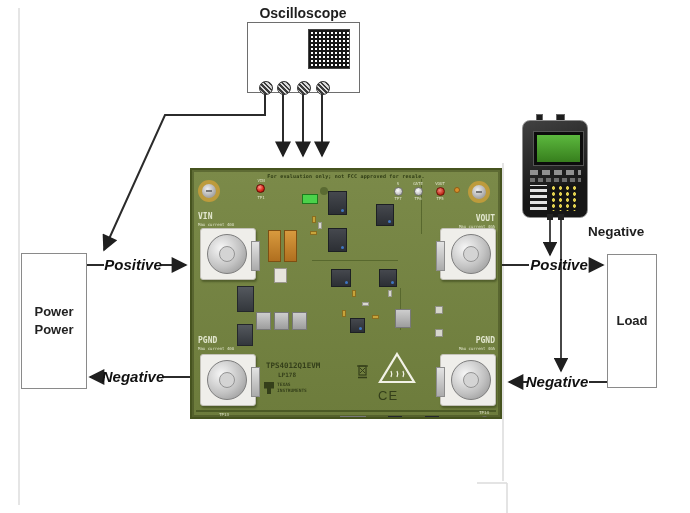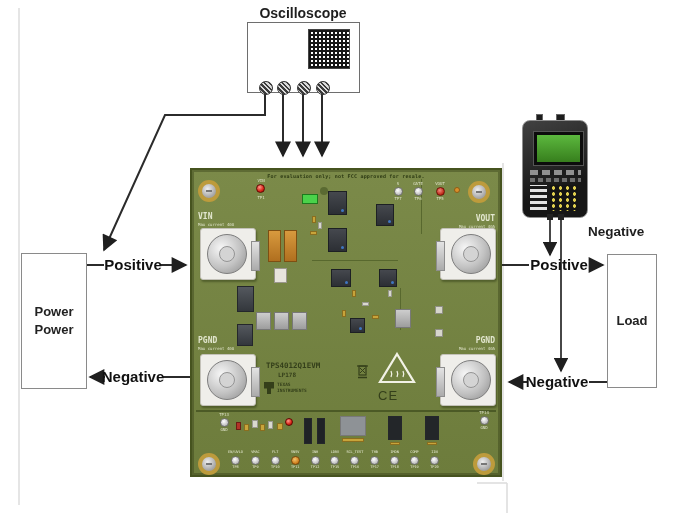--- a/index.html
+++ b/index.html
@@ -15,41 +15,41 @@
   .osc-box{left:247px;top:22px;width:113px;height:71px;border-color:#6e6e6e;}
   .osc-title{left:230px;top:5px;width:146px;text-align:center;font-size:14px;font-weight:600;}
   .osc-screen{left:308px;top:29px;width:42px;height:40px;background-color:#fff;
       background-image:repeating-linear-gradient(0deg,#161616 0 2px,rgba(0,0,0,0) 2px 4px),
                        repeating-linear-gradient(90deg,#161616 0 2px,rgba(0,0,0,0) 2px 4px);
       border:1px solid #444;box-sizing:border-box;}
   .bnc{position:absolute;top:81px;width:12px;height:12px;border-radius:50%;
       border:1.5px solid #333;box-sizing:content-box;
       background:repeating-linear-gradient(45deg,#3c3c3c 0 1.5px,#dcdcdc 1.5px 3.5px);}
 
-  .wire-label{position:absolute;width:68px;text-align:center;font-size:15px;font-weight:600;color:#111;}
+  .wire-label{position:absolute;width:68px;text-align:center;font-size:15px;font-weight:600;color:#111;font-style:italic;}
 
   
   .vm{left:522px;top:120px;width:66px;height:98px;border-radius:8px;
       background:linear-gradient(160deg,#414141,#161616 70%);border:1.5px solid #8f8f8f;box-sizing:border-box;}
   .vm-probe{position:absolute;top:114px;height:7px;background:#1c1c1c;border:1px solid #666;box-sizing:border-box;}
   .vm-screen{position:absolute;left:11px;top:11px;width:43px;height:27px;
       background:linear-gradient(#5cb83e,#377f1d);border:3px solid #0c0c0c;outline:1px solid #555;}
   .vm-row1{position:absolute;left:7px;top:49px;width:51px;height:5px;
       background:repeating-linear-gradient(90deg,#909090 0 8px,#1c1c1c 8px 12px);}
   .vm-row2{position:absolute;left:7px;top:57px;width:51px;height:4px;
       background:repeating-linear-gradient(90deg,#6f6f6f 0 5px,#222 5px 8px);}
   .vm-keys-left{position:absolute;left:7px;top:64px;width:17px;height:25px;
       background:repeating-linear-gradient(0deg,#e3e3e3 0 3px,#1a1a1a 3px 6px);}
   .vm-keypad{position:absolute;left:27px;top:64px;width:28px;height:26px;background-color:#141414;
       background-image:radial-gradient(circle,#e0cf4e 1.6px,rgba(0,0,0,0) 1.9px);background-size:7px 6px;}
   .vm-stub{position:absolute;top:214px;width:6px;height:6px;background:#222;}
   .vm-label{left:588px;top:224px;font-size:13.5px;font-weight:600;}
 
   
-  .pcb{left:190px;top:168px;width:312px;height:309px;background:linear-gradient(#7b8a49,#6d7c3c);
+  .pcb{left:190px;top:168px;width:312px;height:251px;background:linear-gradient(#7b8a49,#6d7c3c);
        border:2px solid #46531f;box-sizing:border-box;overflow:hidden;
        box-shadow:inset 0 0 0 2px rgba(40,50,15,.35);}
   .pcb *{position:absolute;box-sizing:border-box;}
   .silk-notice{left:0;top:3px;width:100%;text-align:center;font-size:5px;font-weight:700;
        color:#2e3b14;letter-spacing:.2px;font-family:"DejaVu Sans Mono",monospace;}
   .screw{width:22px;height:22px;border-radius:50%;border:4px solid #bd9b3c;
        background:radial-gradient(circle at 40% 35%,#efefef,#a8a8a8 65%,#8a8a8a);}
   .screw::after{content:"";position:absolute;left:4px;top:6px;width:6px;height:2px;background:#777;}
   .term{width:56px;height:52px;background:#efeeea;border:1px solid #c3c1b8;border-radius:3px;
        box-shadow:1px 2px 2px rgba(30,40,10,.4);}

